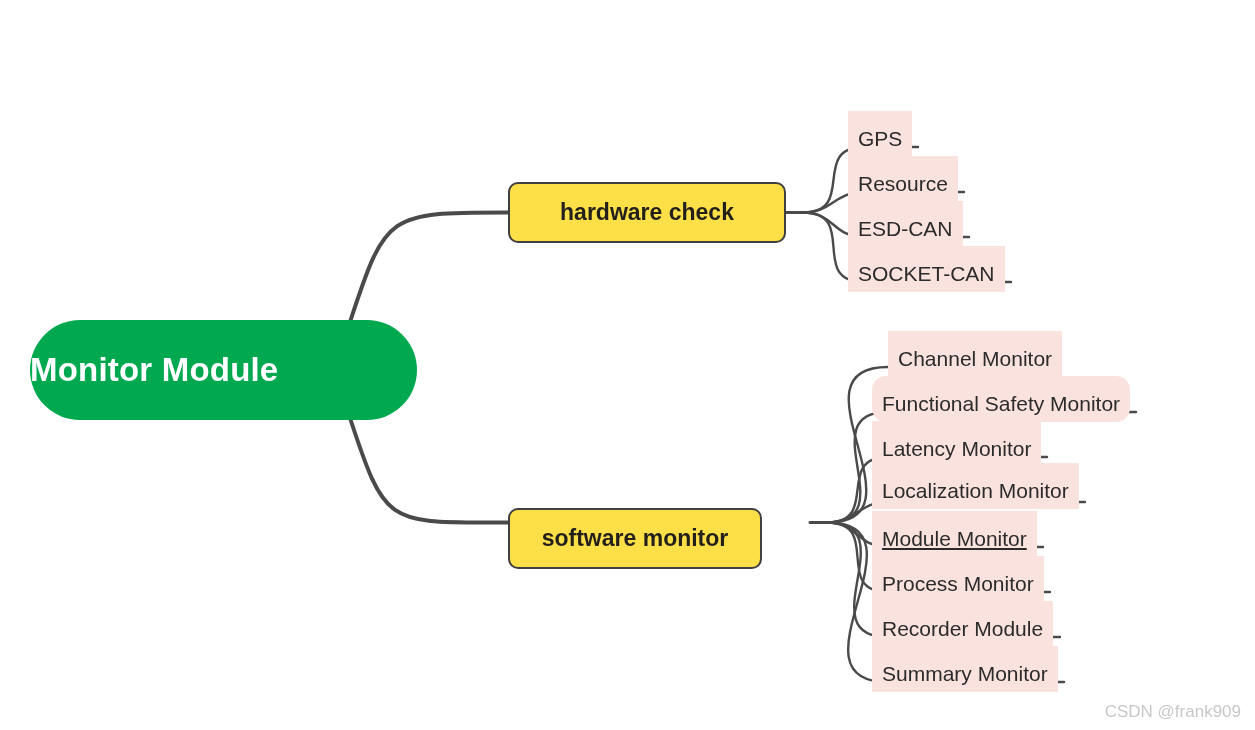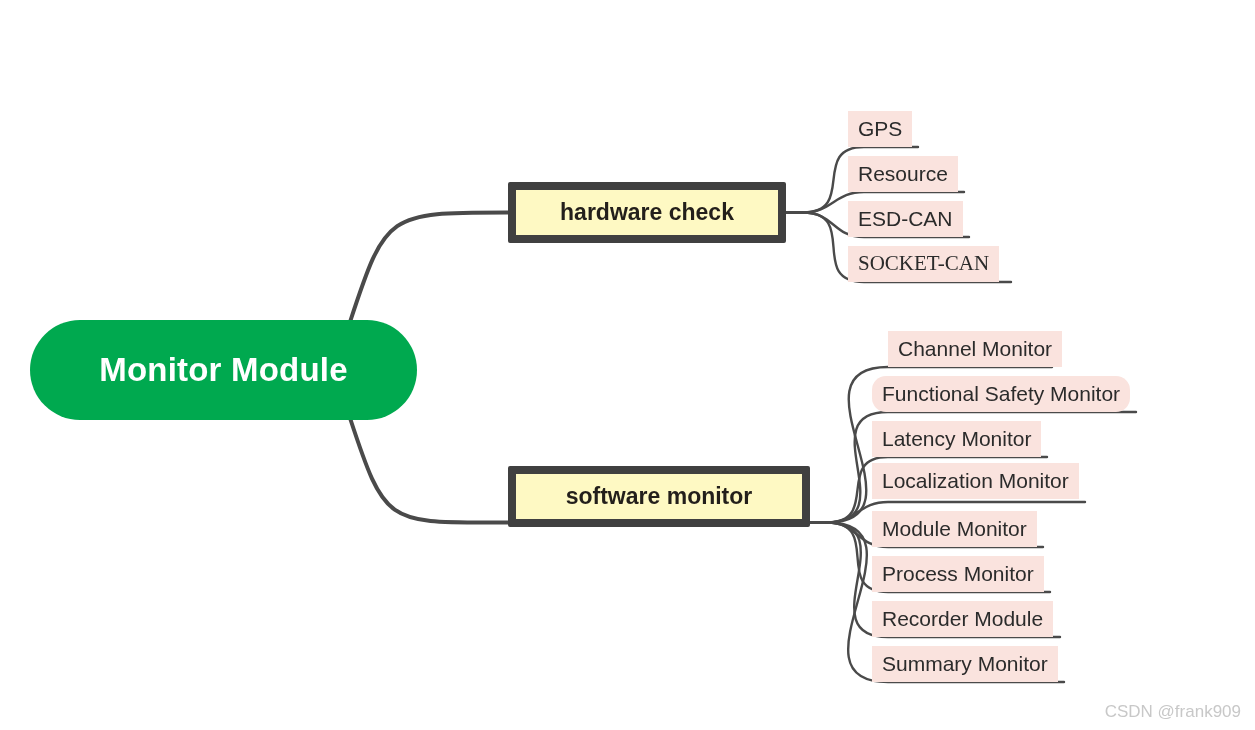--- a/index.html
+++ b/index.html
@@ -32,63 +32,62 @@
     align-items: center;
   }
   
   .root-node {
     left: 30px;
     top: 320px;
     width: 387px;
     height: 100px;
     background: #00a94f;
     border-radius: 50px;
-    justify-content: center;
   }
   .root-label {
     color: #ffffff;
     font-size: 33px;
     font-weight: bold;
     letter-spacing: 0.2px;
     white-space: nowrap;
   }
   
   .branch-node {
-    background: #fef9c3;
-    border: 8px solid #404040;
-    border-radius: 2px;
+    background: #fde047;
+    border: 2px solid #404040;
+    border-radius: 10px;
     justify-content: center;
   }
   .branch-label {
     color: #231f1b;
     font-size: 23px;
     font-weight: bold;
     white-space: nowrap;
   }
   #branch-hardware {
     left: 508px;
     top: 182px;
     width: 278px;
     height: 61px;
   }
   #branch-software {
     left: 508px;
-    top: 466px;
-    width: 302px;
+    top: 508px;
+    width: 254px;
     height: 61px;
   }
   
   .leaf-node {
     position: absolute;
     display: inline-block;
     background: #fae3de;
     color: #2b2b2b;
     font-size: 21px;
     line-height: 1;
-    padding: 7px 10px 8px 10px;
+    padding: 17px 10px 8px 10px;
     white-space: nowrap;
   }
   
   .watermark {
     position: absolute;
     right: 14px;
     bottom: 8px;
     color: #c8c8c8;
     font-size: 17px;
     white-space: nowrap;
@@ -127,26 +126,26 @@
   </div>
 
   <div class="node branch-node" id="branch-software">
     <span class="branch-label">software monitor</span>
   </div>
 
   <div id="leaf-layer">
       <div class="leaf-node" style="left: 848px; top: 111px;"><span>GPS</span></div>
       <div class="leaf-node" style="left: 848px; top: 156px;"><span>Resource</span></div>
       <div class="leaf-node" style="left: 848px; top: 201px;"><span>ESD-CAN</span></div>
-      <div class="leaf-node" style="left: 848px; top: 246px; font-family: Liberation Serif, serif;"><span>SOCKET-CAN</span></div>
+      <div class="leaf-node" style="left: 848px; top: 246px;"><span>SOCKET-CAN</span></div>
       <div class="leaf-node" style="left: 872px; top: 331px; margin-left: 16px;"><span>Channel Monitor</span></div>
       <div class="leaf-node" style="left: 872px; top: 376px; border-radius: 14px;"><span>Functional Safety Monitor</span></div>
       <div class="leaf-node" style="left: 872px; top: 421px;"><span>Latency Monitor</span></div>
       <div class="leaf-node" style="left: 872px; top: 463px;"><span>Localization Monitor</span></div>
-      <div class="leaf-node" style="left: 872px; top: 511px;"><span>Module Monitor</span></div>
+      <div class="leaf-node" style="left: 872px; top: 511px; text-decoration: underline;"><span>Module Monitor</span></div>
       <div class="leaf-node" style="left: 872px; top: 556px;"><span>Process Monitor</span></div>
       <div class="leaf-node" style="left: 872px; top: 601px;"><span>Recorder Module</span></div>
       <div class="leaf-node" style="left: 872px; top: 646px;"><span>Summary Monitor</span></div>
     </div>
 
   <div class="watermark">CSDN @frank909</div>
 
 </div>
 
 </body></html>

